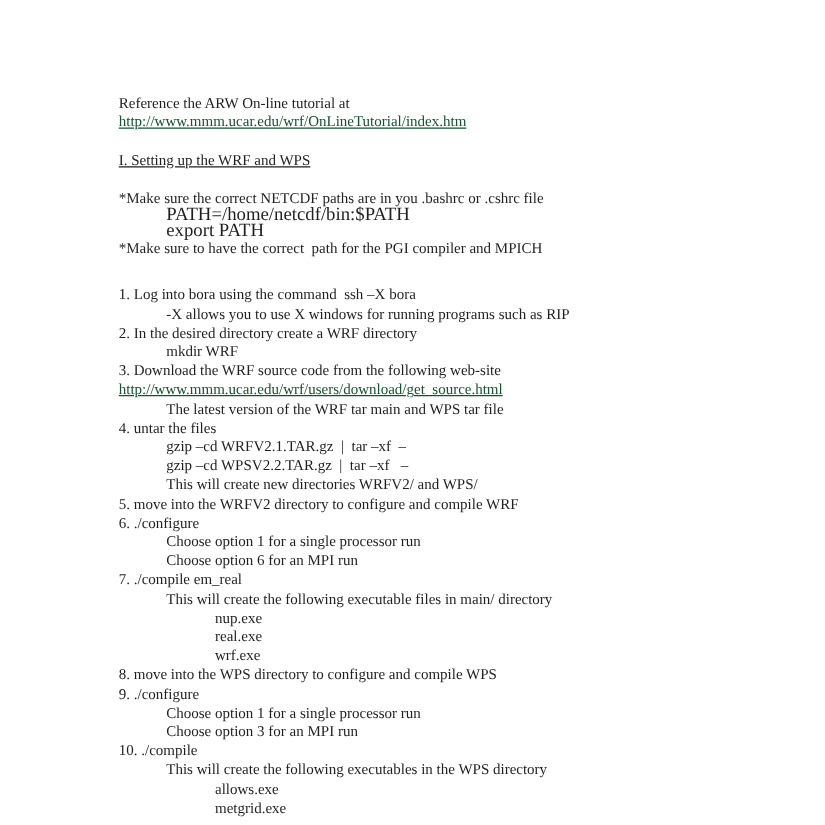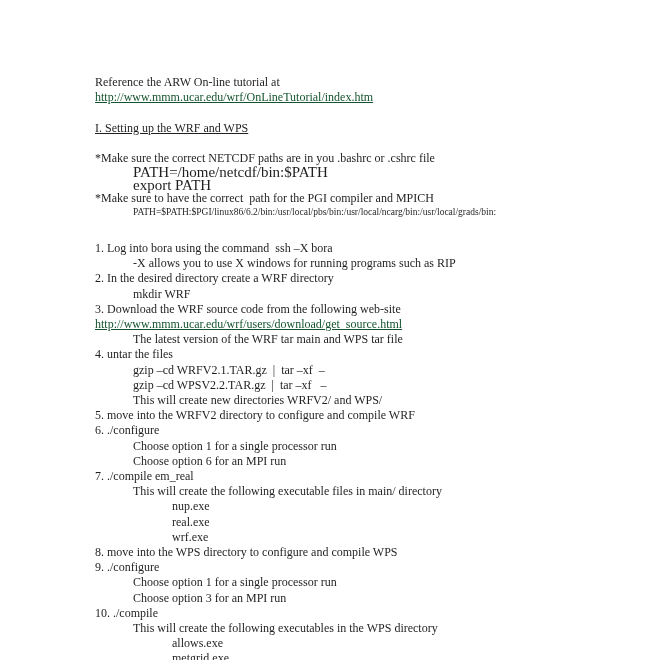--- a/index.html
+++ b/index.html
@@ -67,21 +67,20 @@
 <div class="page" id="doc">
     <div class="line body-line indent0">Reference the ARW On-line tutorial at</div>
     <div class="line link-line indent0"><a href="#">http://www.mmm.ucar.edu/wrf/OnLineTutorial/index.htm</a></div>
     <div class="line blank-line indent0"></div>
     <div class="line heading-line indent0">I. Setting up the WRF and WPS</div>
     <div class="line blank-line indent0"></div>
     <div class="line body-line indent0">*Make sure the correct NETCDF paths are in you .bashrc or .cshrc file</div>
     <div class="line small-line indent1">PATH=/home/netcdf/bin:$PATH</div>
     <div class="line small-line indent1">export PATH</div>
     <div class="line body-line indent0">*Make sure to have the correct  path for the PGI compiler and MPICH</div>
-    <div class="line xsmall-line indent1">PATH=$PATH:$PGI/linux86/6.2/bin:/usr/local/pbs/bin:/usr/local/ncarg/bin:/usr/local/grads/bin:</div>
     <div class="line spacer-line indent0"></div>
     <div class="line body-line indent0">1. Log into bora using the command  ssh –X bora</div>
     <div class="line body-line indent1">-X allows you to use X windows for running programs such as RIP</div>
     <div class="line body-line indent0">2. In the desired directory create a WRF directory</div>
     <div class="line body-line indent1">mkdir WRF</div>
     <div class="line body-line indent0">3. Download the WRF source code from the following web-site</div>
     <div class="line link-line indent0"><a href="#">http://www.mmm.ucar.edu/wrf/users/download/get_source.html</a></div>
     <div class="line body-line indent1">The latest version of the WRF tar main and WPS tar file</div>
     <div class="line body-line indent0">4. untar the files</div>
     <div class="line body-line indent1">gzip –cd WRFV2.1.TAR.gz  |  tar –xf  –</div>

